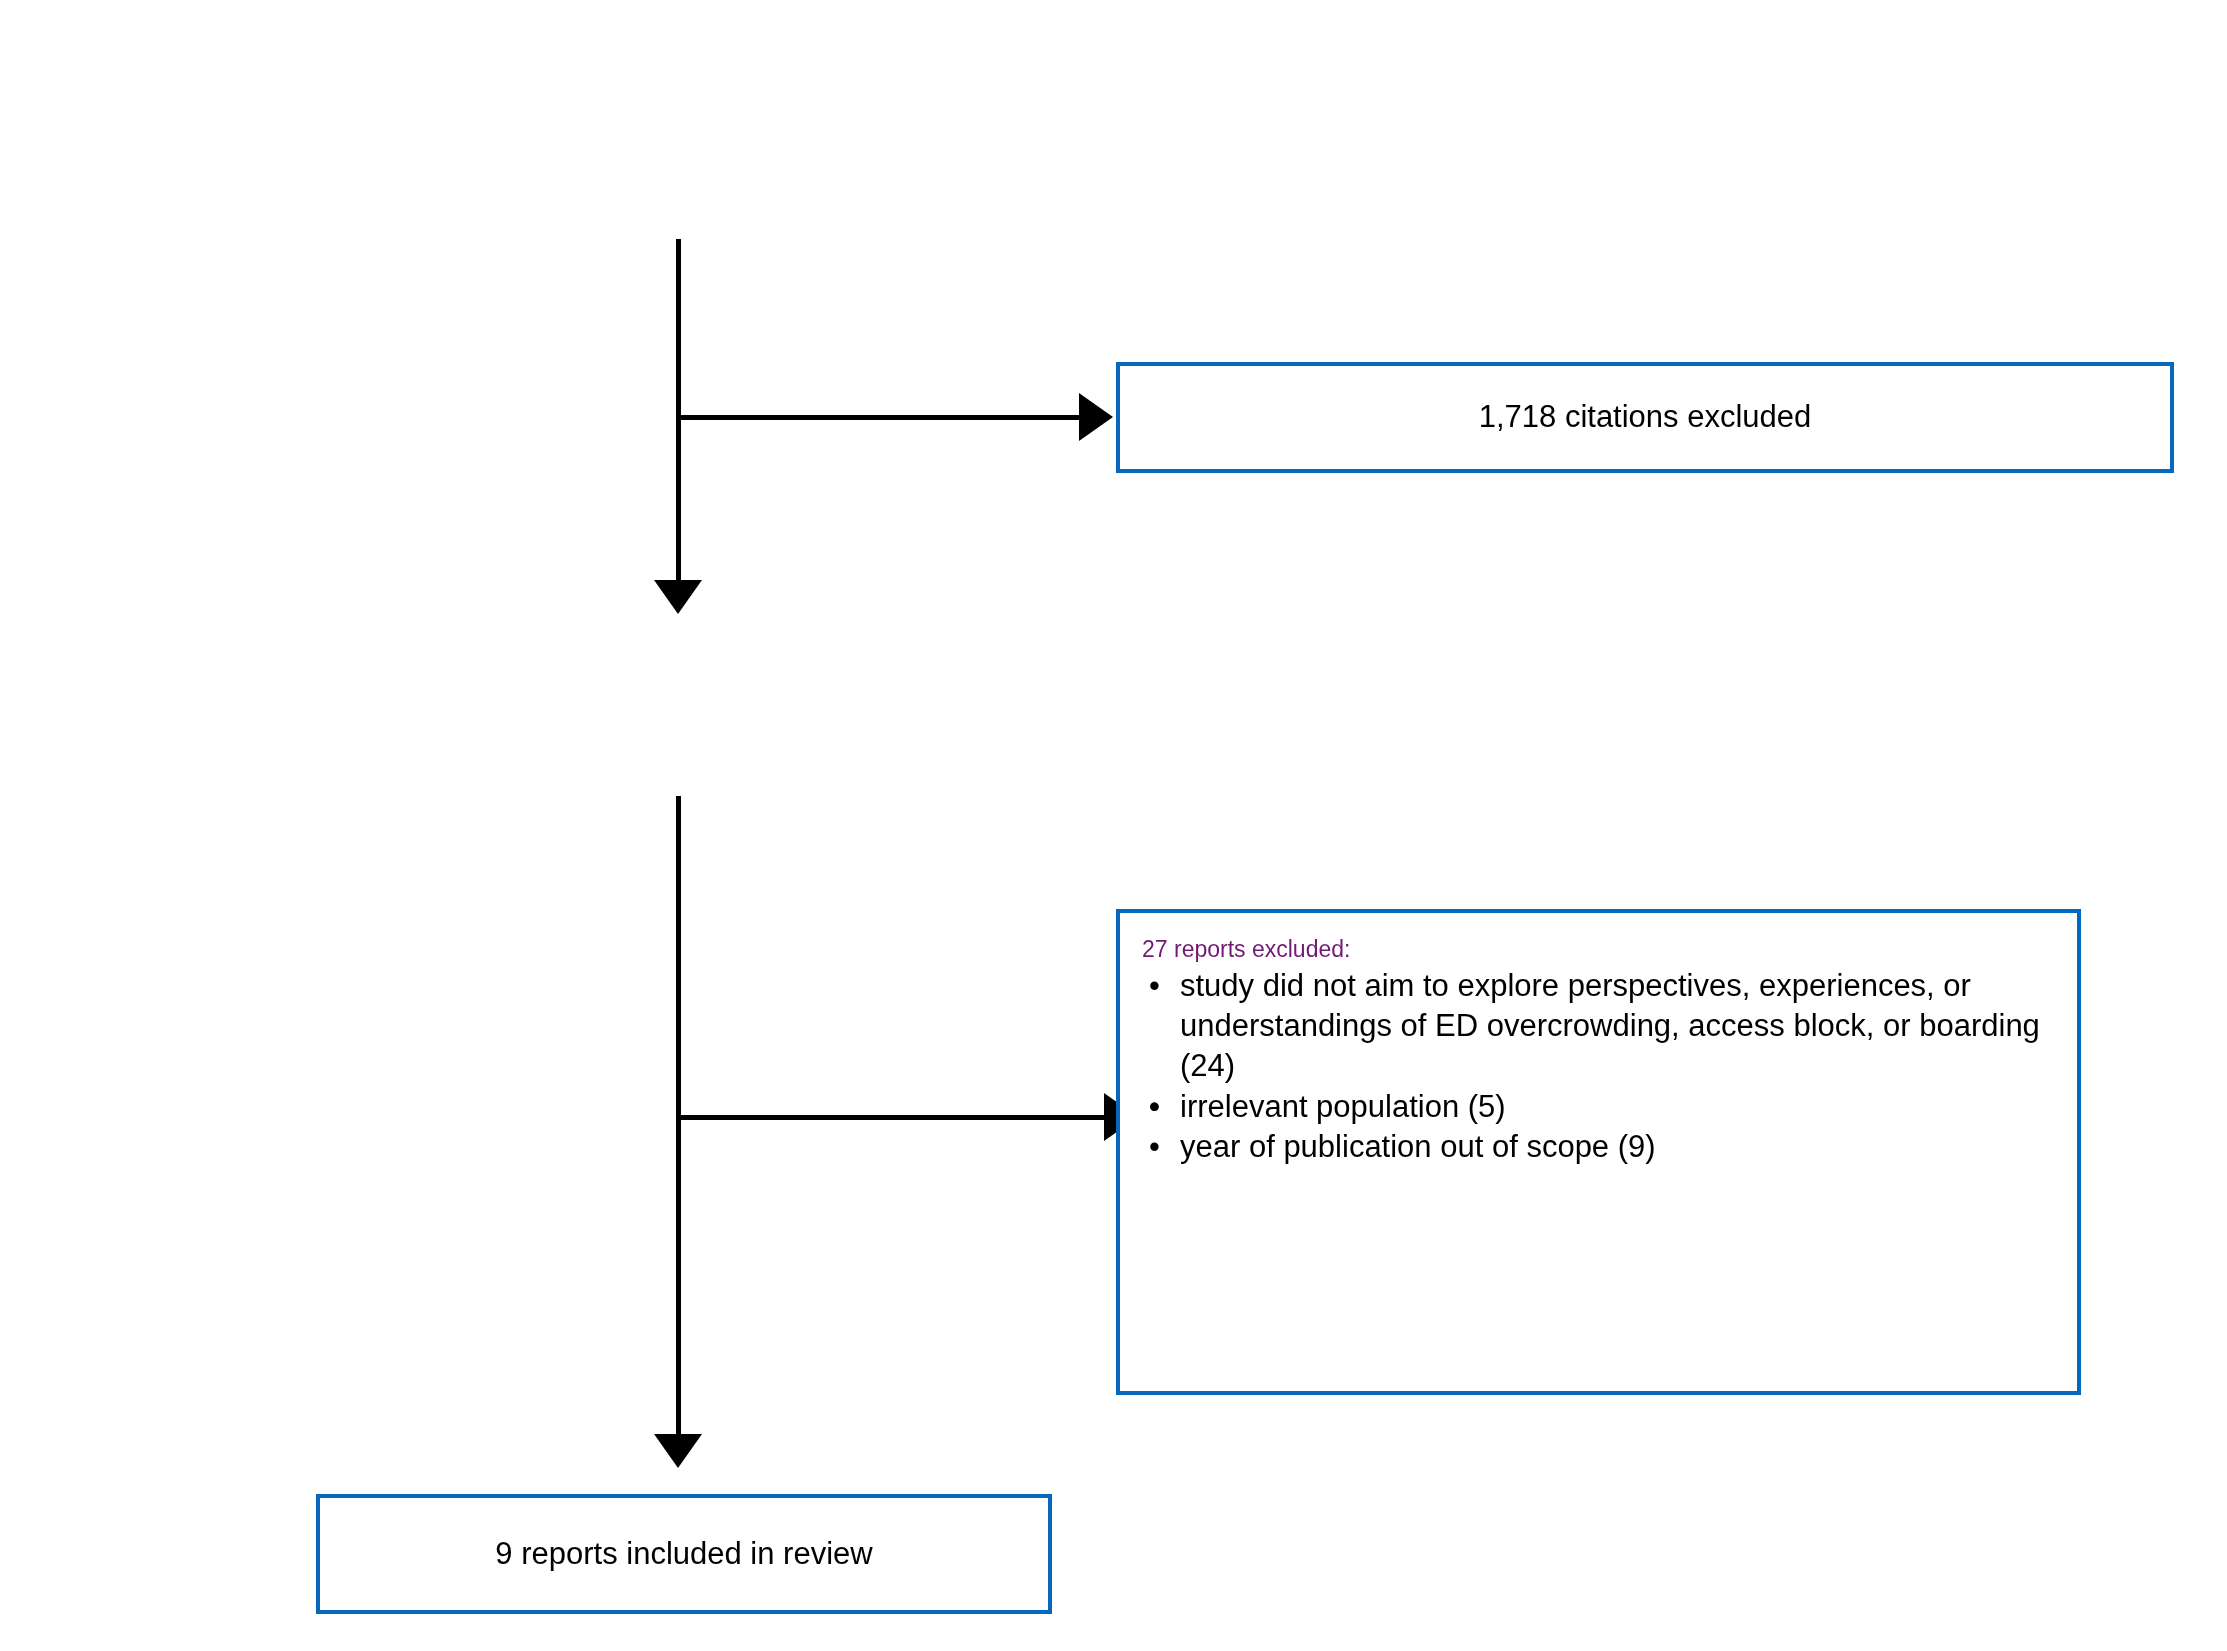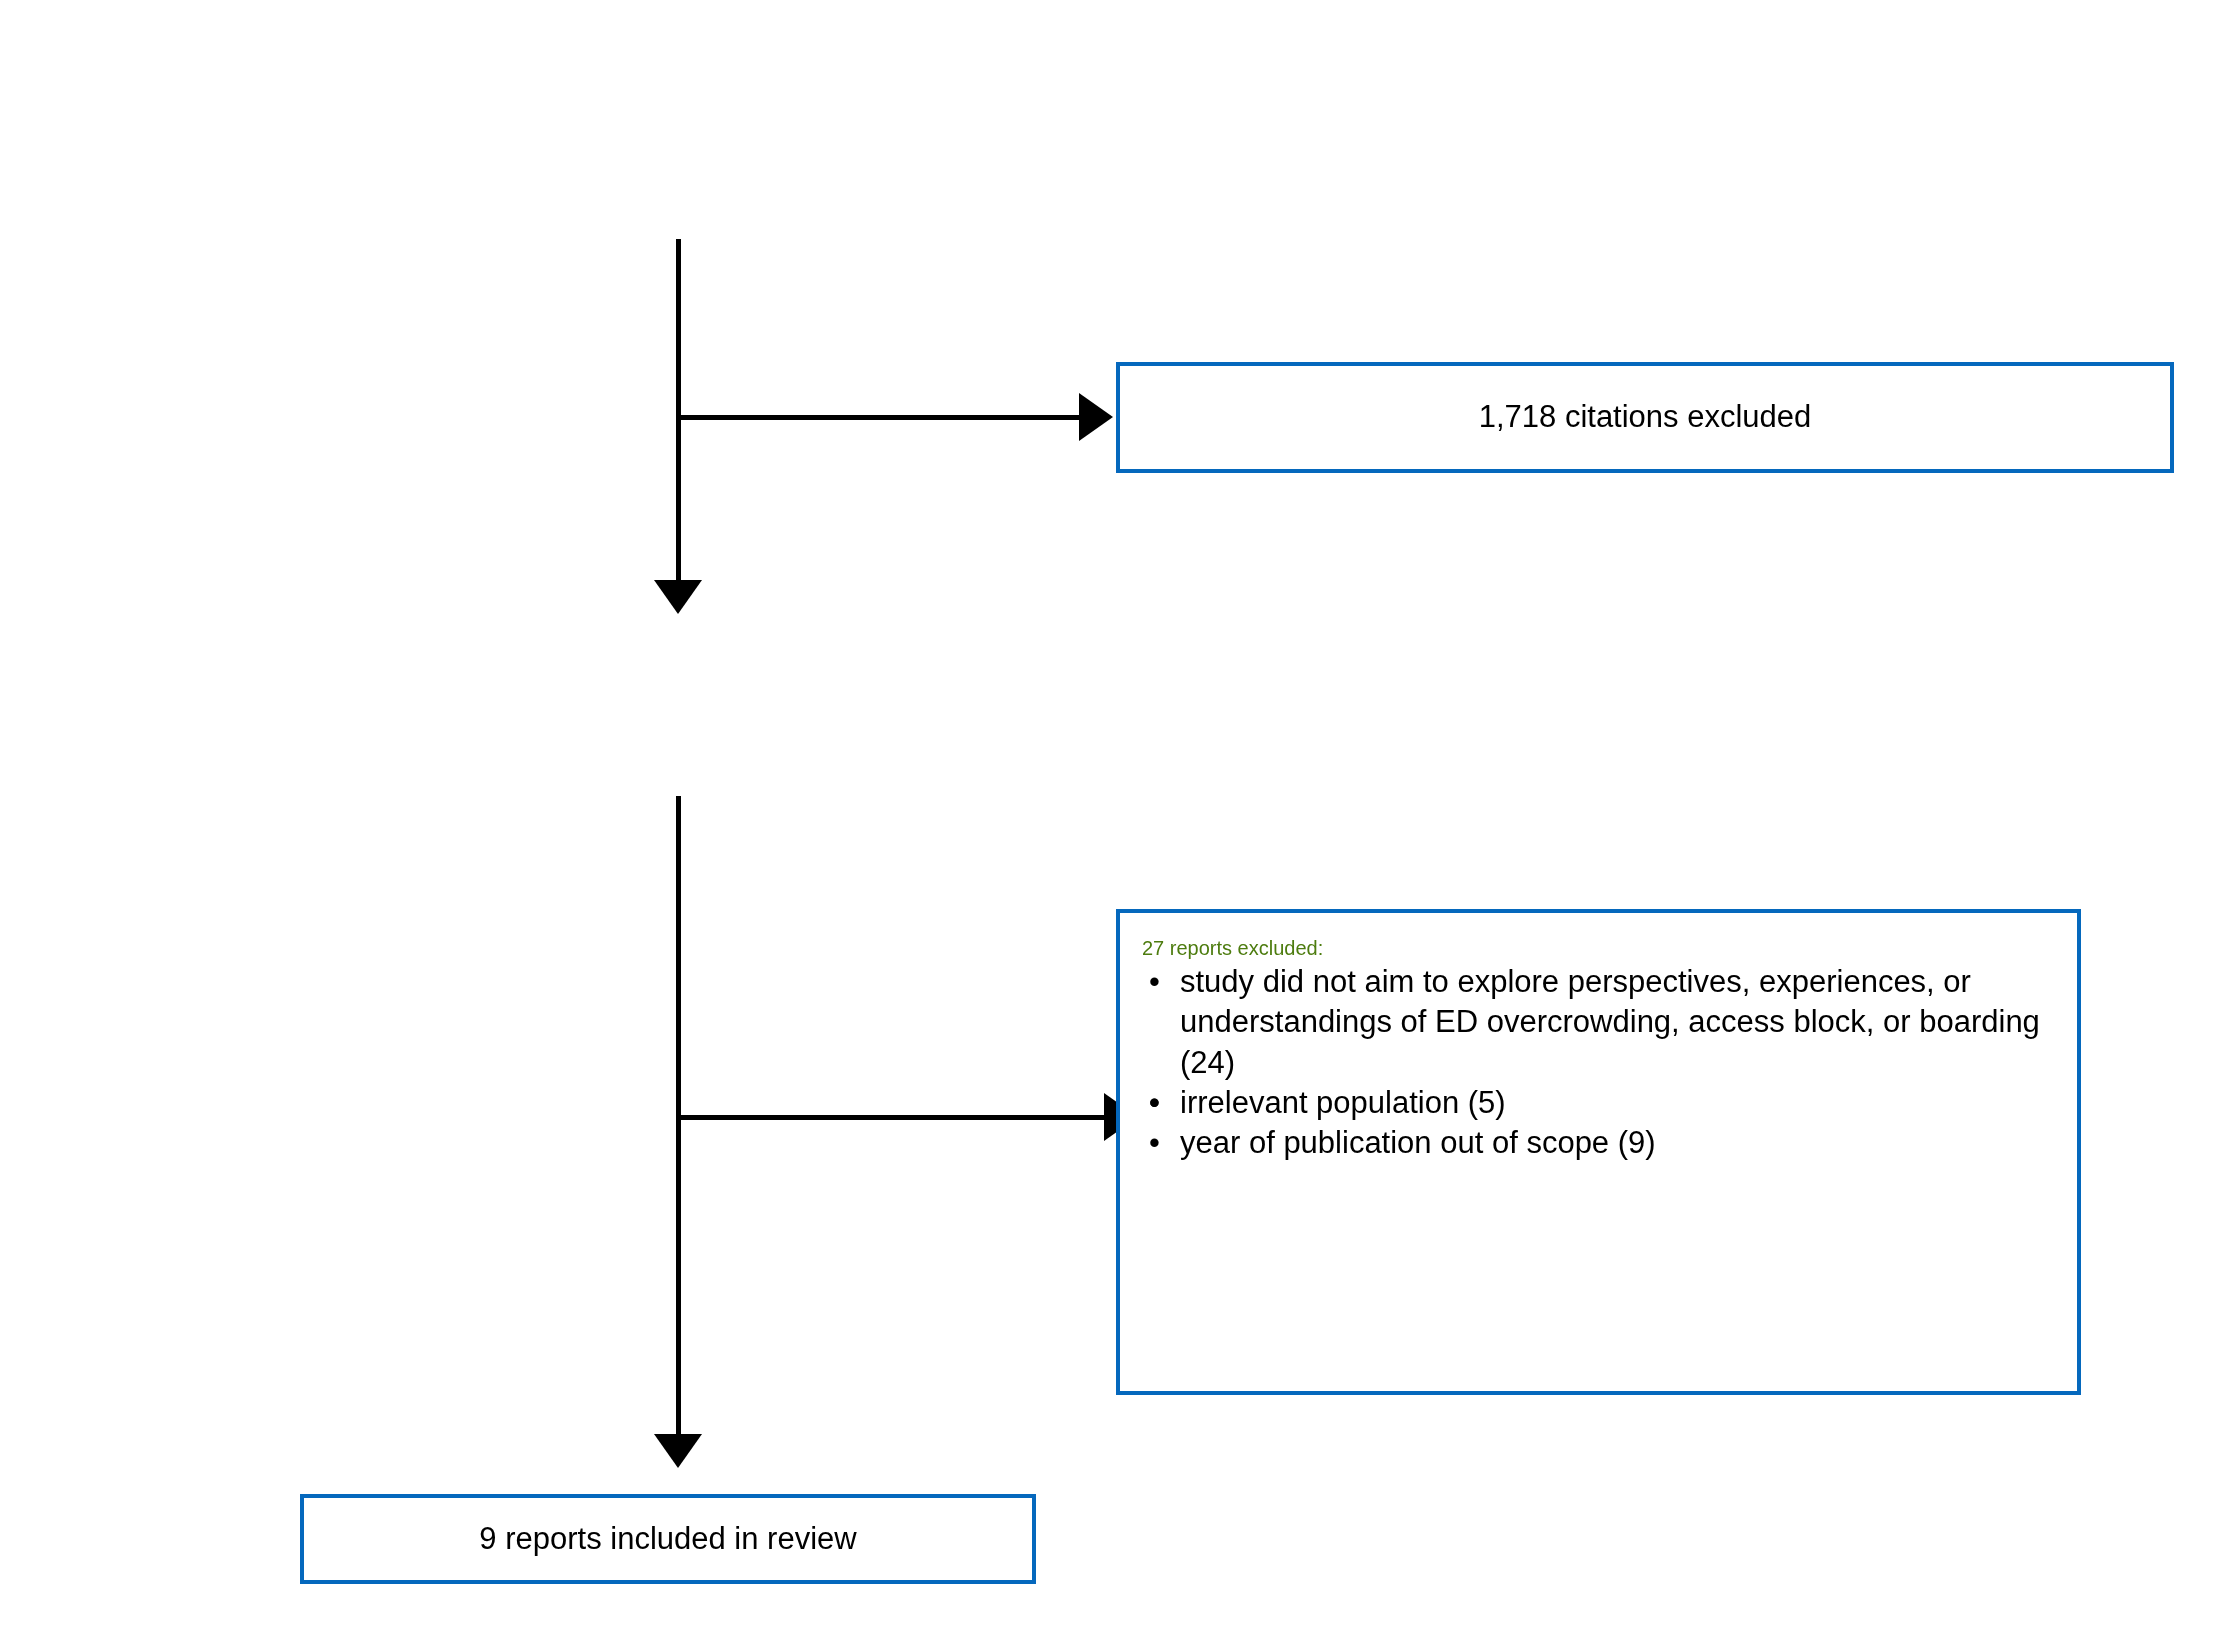--- a/index.html
+++ b/index.html
@@ -69,23 +69,23 @@
   
   #box-reports-excluded {
     left: 1116px;
     top: 909px;
     width: 965px;
     height: 486px;
     display: block;
     padding: 22px 18px 15px 22px;
   }
   .excl-heading {
-    font-size: 20px;
+    font-size: 23px;
     line-height: 1.30;
-    color: #4d7c0f;
+    color: #701a75;
     margin: 0 0 1px 0;
     white-space: nowrap;
   }
   .excl-list {
     list-style: none;
     margin: 0;
     padding: 0;
   }
   .excl-item {
     position: relative;
@@ -98,24 +98,24 @@
   .excl-bullet {
     position: absolute;
     left: 7px;
     top: 0;
     font-size: 31px;
     line-height: 1.30;
   }
 
   
   #box-included {
-    left: 300px;
+    left: 316px;
     top: 1494px;
     width: 736px;
-    height: 90px;
+    height: 120px;
     align-items: center;
   }
 
   
   .conn-vline {
     position: absolute;
     background: #000000;
     width: 4.5px;
   }
   .conn-hline {

